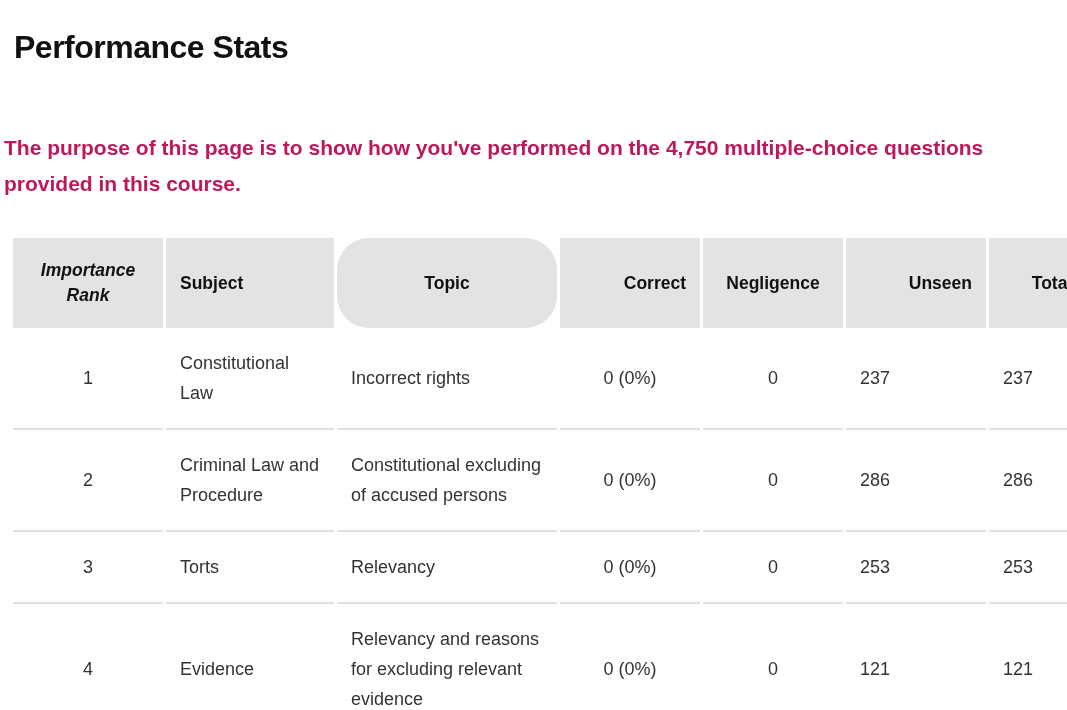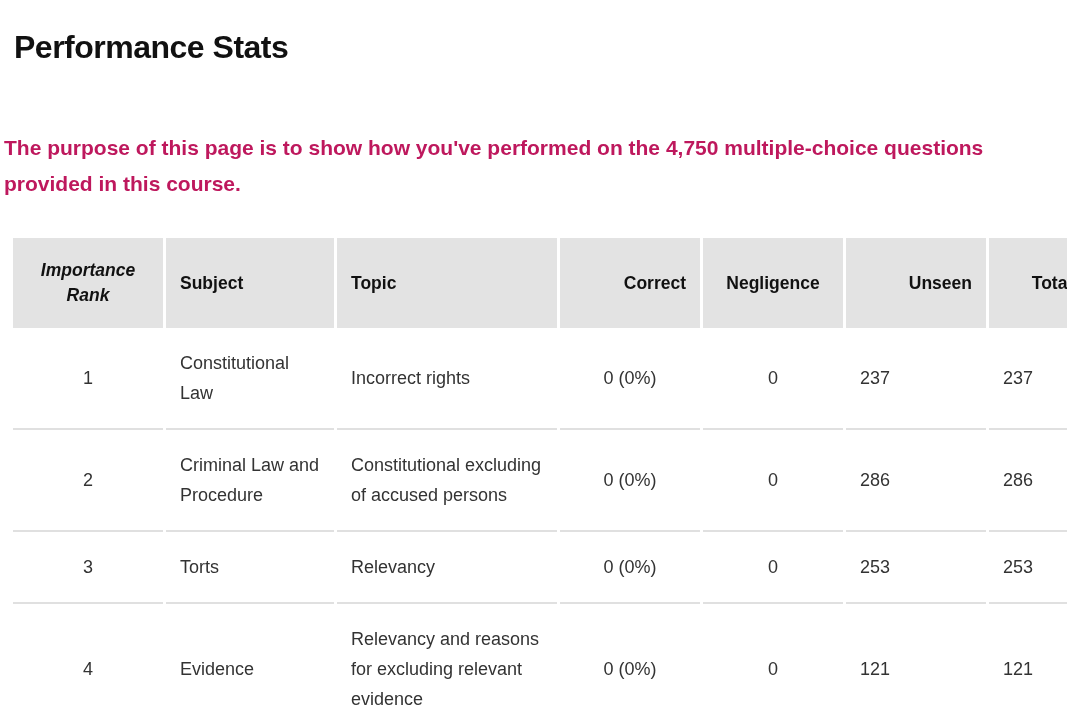--- a/index.html
+++ b/index.html
@@ -68,21 +68,22 @@
     width: 122px;
     text-align: center;
     font-style: italic;
   }
   th.col-subject {
     width: 140px;
     text-align: left;
   }
   th.col-topic {
     width: 192px;
-    text-align: left;
+    text-align: center;
+    border-radius: 32px;
   }
   th.col-correct { width: 112px; text-align: right; }
   th.col-incorrect { width: 112px; text-align: center; }
   th.col-unseen { width: 112px; text-align: right; }
   th.col-total { width: 98px; text-align: center; }
 
   table.stats tbody td {
     border-bottom: 2px solid #e0e0e0;
     padding: 20px 14px;
     vertical-align: middle;

